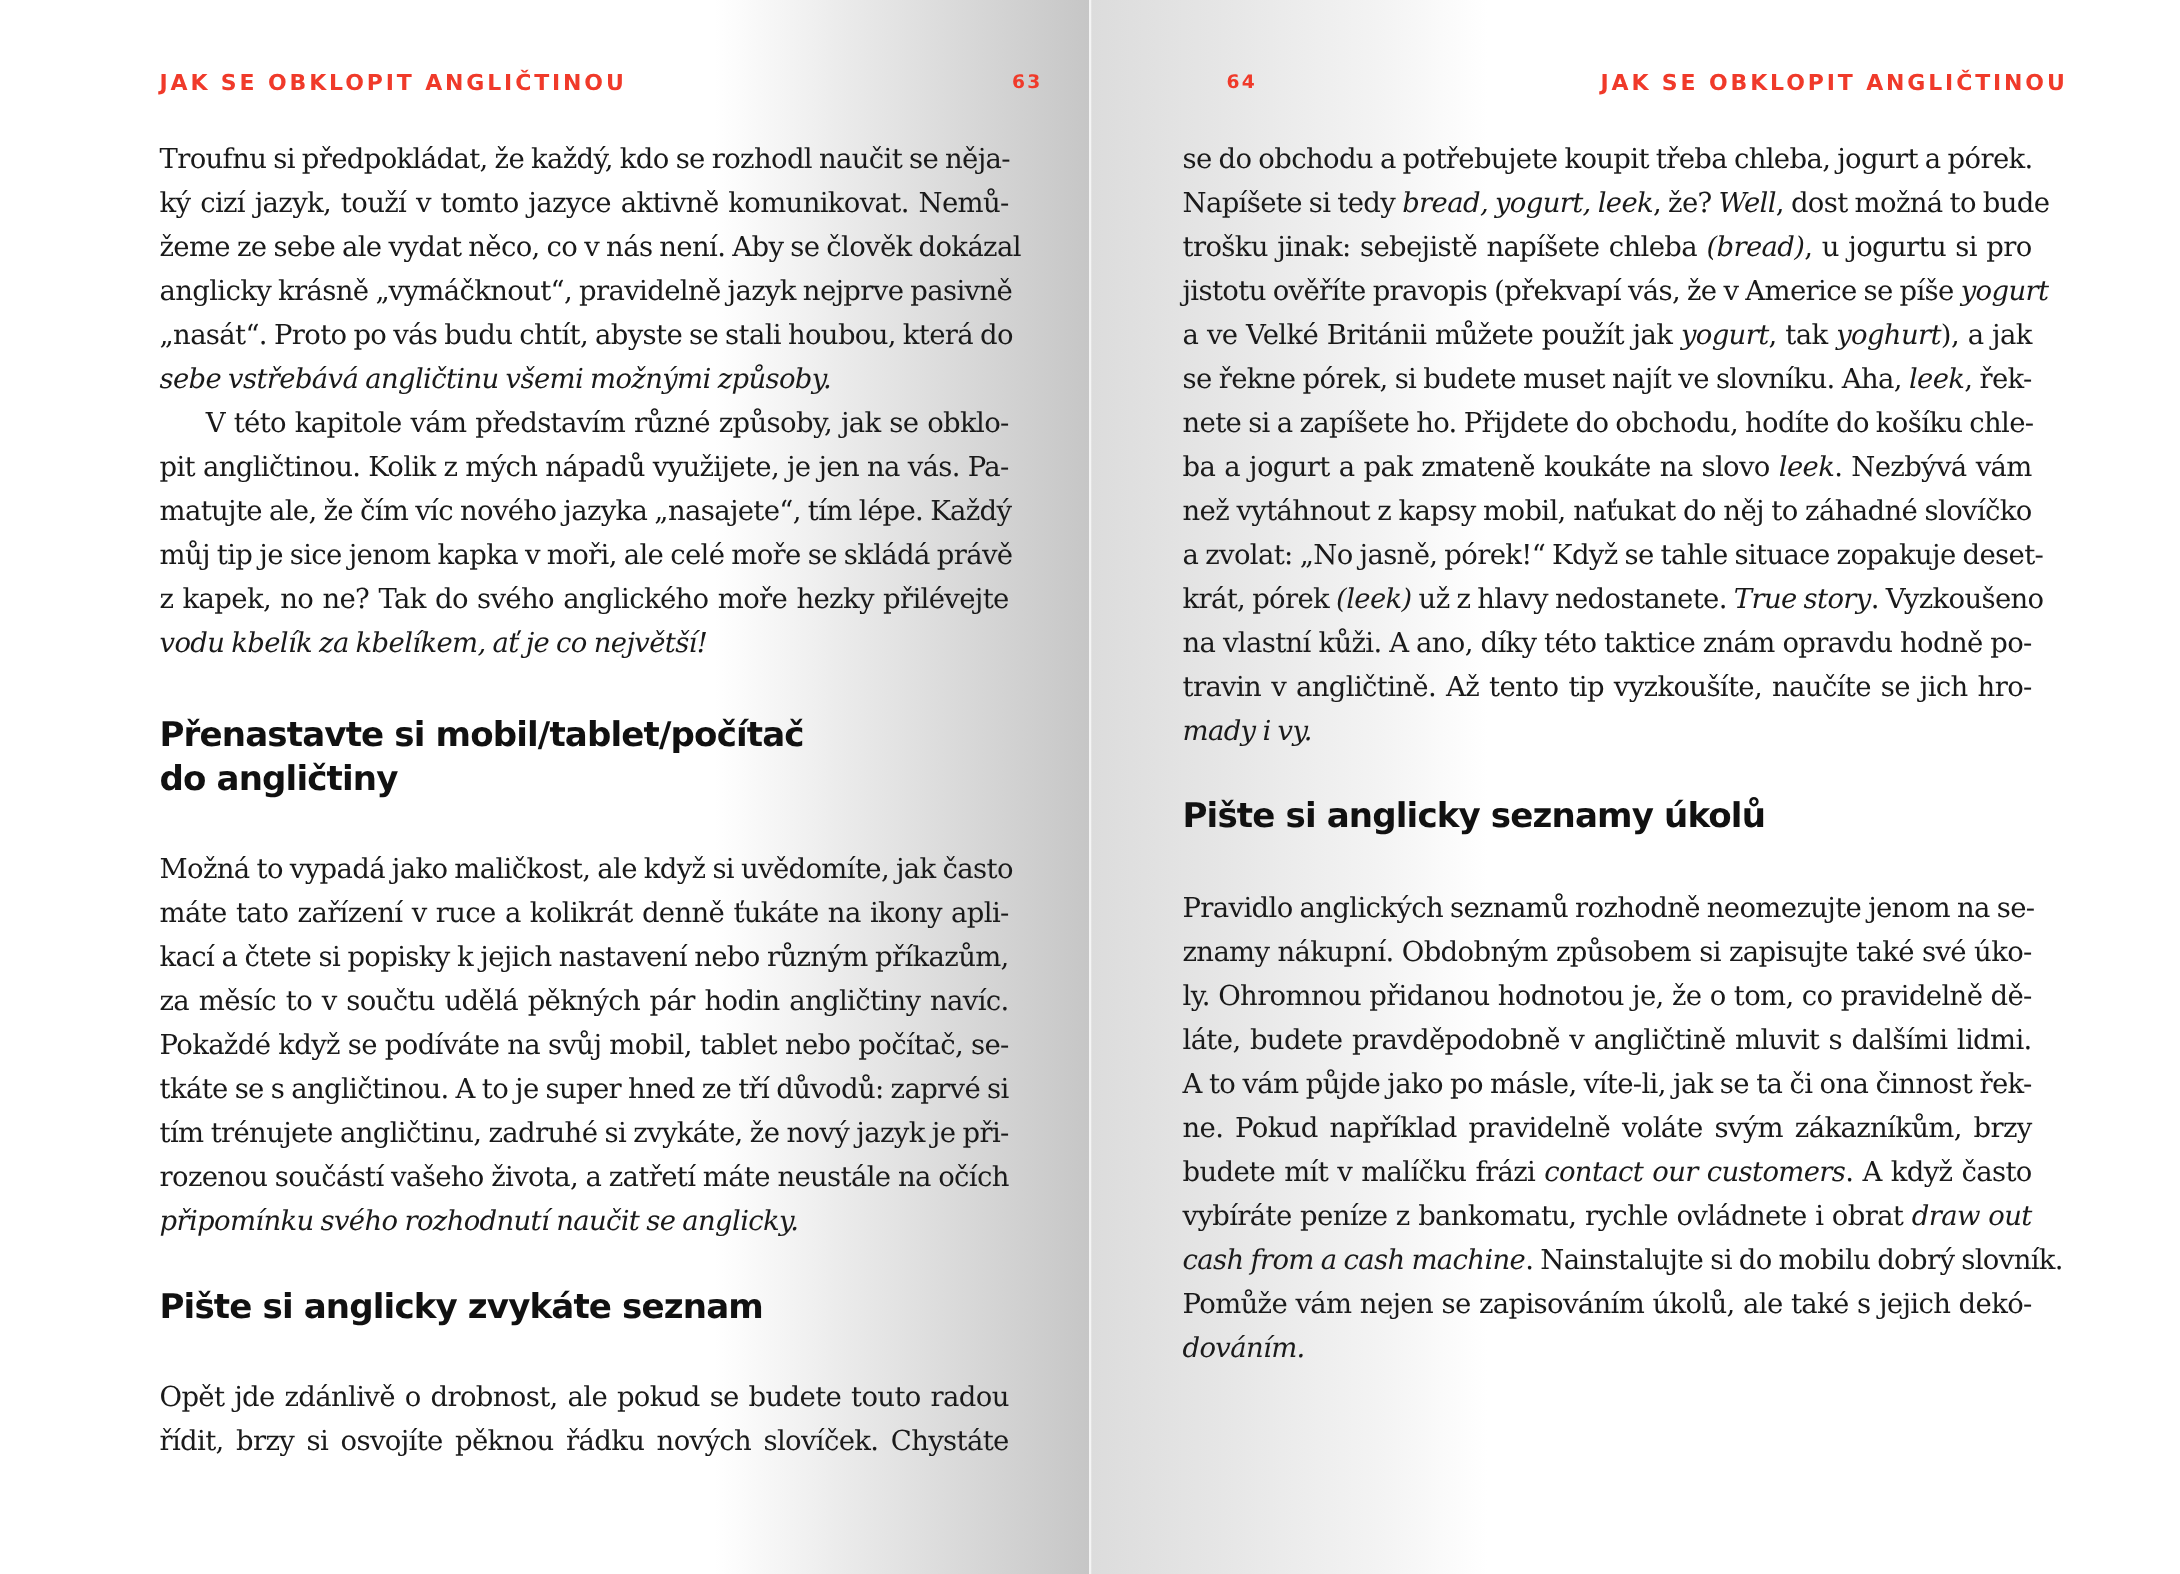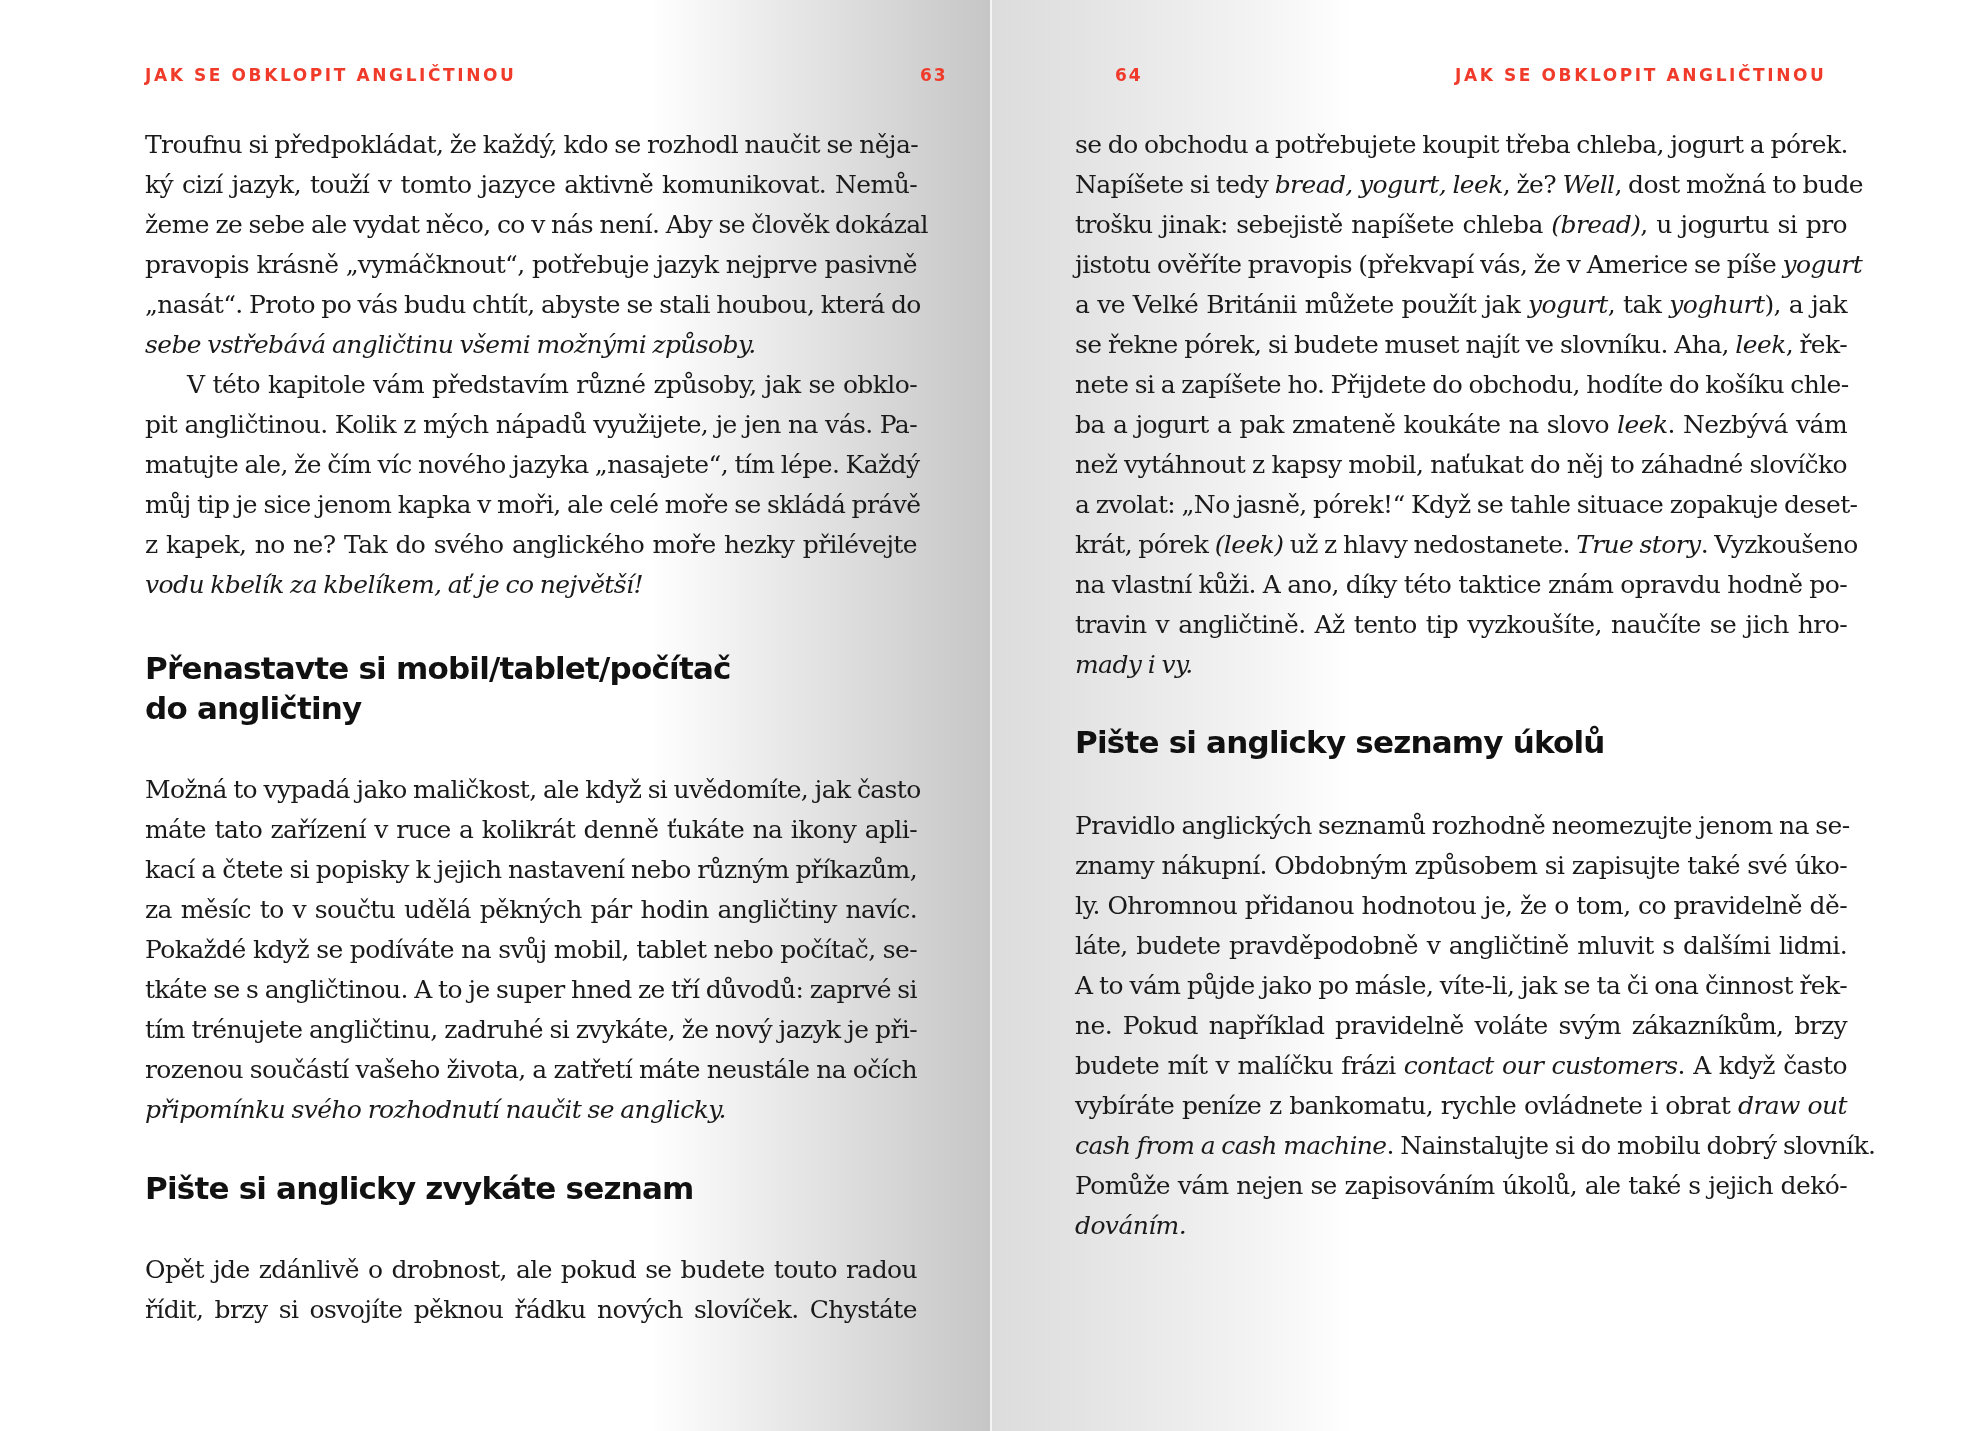--- a/index.html
+++ b/index.html
@@ -19,21 +19,21 @@
   .page-right {
     left: 992px; width: 990px;
     background: linear-gradient(to right, #dcdcdc 0px, #e6e6e6 120px, #f3f3f3 260px, #ffffff 360px, #ffffff 990px);
   }
   .gutter {
     position: absolute; left: 990px; top: 0; width: 2px; height: 1431px; background: #f4f4f4;
   }
   .running-head {
     position: absolute; top: 64px;
     font-family: "DejaVu Sans", "Liberation Sans", sans-serif;
-    font-weight: bold; font-size: 17px; letter-spacing: 2.6px;
+    font-weight: bold; font-size: 20px; letter-spacing: 2.6px;
     color: #f03a2a; line-height: 22px; white-space: nowrap;
   }
   .page-num {
     position: absolute; top: 64px;
     font-family: "DejaVu Sans", "Liberation Sans", sans-serif;
     font-weight: bold; font-size: 17px; letter-spacing: 2px;
     color: #f03a2a; line-height: 22px; margin-left: 40px;
   }
   .col {
     position: absolute; width: 772px;
@@ -61,21 +61,21 @@
 
 <div class="page page-left">
   <div class="running-head" style="left:145px;">JAK SE OBKLOPIT ANGLIČTINOU</div>
   <div class="page-num" style="left:880px;">63</div>
 
   <div class="col" style="left:145px; top:125px;">
     <p>
       <span class="line">Troufnu si předpokládat, že každý, kdo se rozhodl naučit se něja-</span>
       <span class="line">ký cizí jazyk, touží v tomto jazyce aktivně komunikovat. Nemů-</span>
       <span class="line">žeme ze sebe ale vydat něco, co v nás není. Aby se člověk dokázal</span>
-      <span class="line">pravopis krásně „vymáčknout“, potřebuje jazyk nejprve pasivně</span>
+      <span class="line">anglicky krásně „vymáčknout“, pravidelně jazyk nejprve pasivně</span>
       <span class="line">„nasát“. Proto po vás budu chtít, abyste se stali houbou, která do</span>
       <span class="line last">sebe vstřebává angličtinu všemi možnými způsoby.</span>
     </p>
     <p>
       <span class="line indent">V této kapitole vám představím různé způsoby, jak se obklo-</span>
       <span class="line">pit angličtinou. Kolik z mých nápadů využijete, je jen na vás. Pa-</span>
       <span class="line">matujte ale, že čím víc nového jazyka „nasajete“, tím lépe. Každý</span>
       <span class="line">můj tip je sice jenom kapka v moři, ale celé moře se skládá právě</span>
       <span class="line">z kapek, no ne? Tak do svého anglického moře hezky přilévejte</span>
       <span class="line last">vodu kbelík za kbelíkem, ať je co největší!</span>

